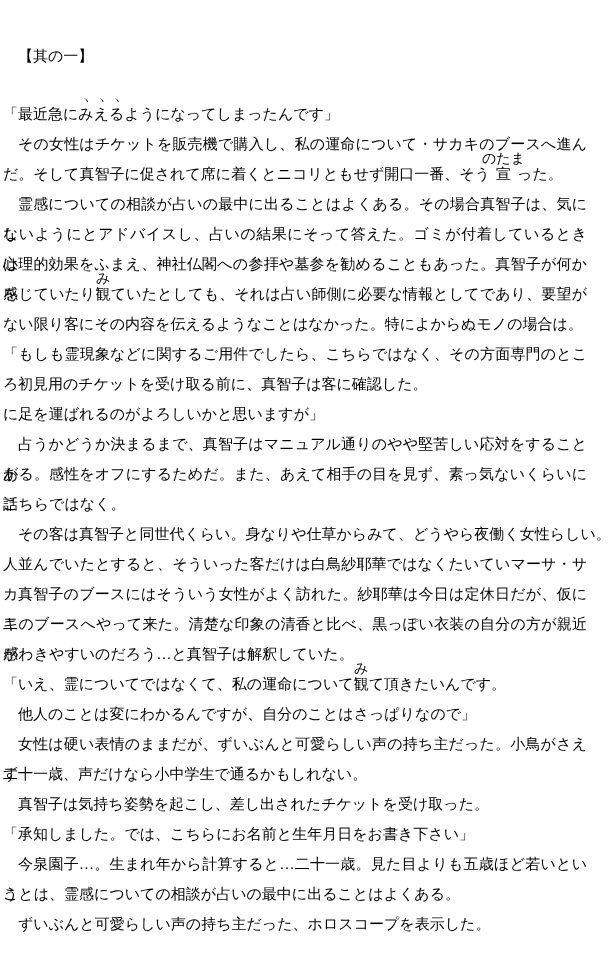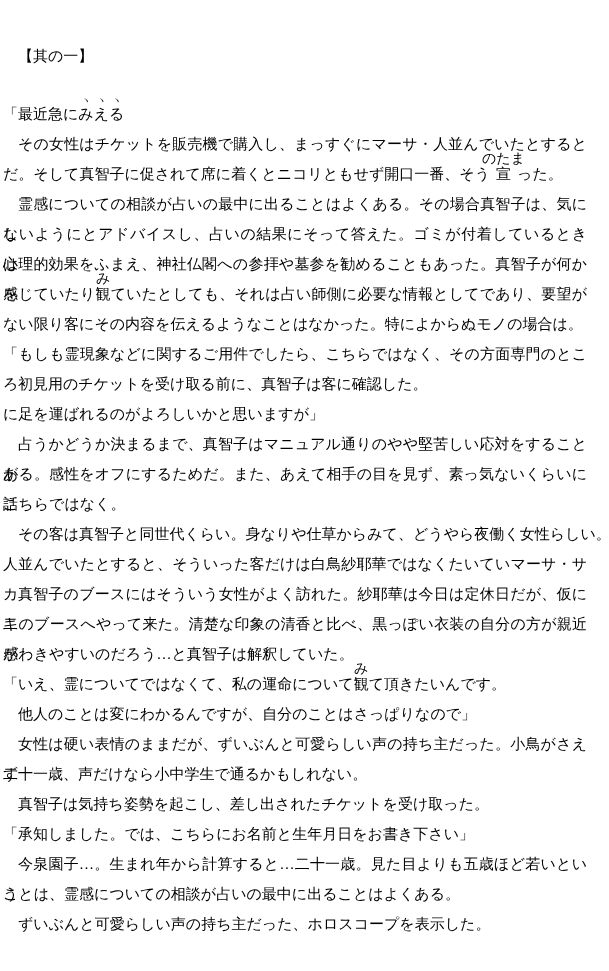--- a/index.html
+++ b/index.html
@@ -59,22 +59,22 @@
     letter-spacing: 0;
   }
   .rubyseg.emph .rt { font-size: 8px; bottom: 24px; }
 </style>
 </head>
 <body>
 
 <div class="page">
   <div class="section-title">【其の一】</div>
   <div class="body-text">
-      <div class="line"><span>「最近急に</span><span class="rubyseg emph"><span>み</span><span class="rt">ヽ</span></span><span class="rubyseg emph"><span>え</span><span class="rt">ヽ</span></span><span class="rubyseg emph"><span>る</span><span class="rt">ヽ</span></span></div>
-      <div class="line indent full"><span>その女性はチケットを販売機で購入し、まっすぐにマーサ・人並んでいたとすると</span></div>
+      <div class="line"><span>「最近急に</span><span class="rubyseg emph"><span>み</span><span class="rt">ヽ</span></span><span class="rubyseg emph"><span>え</span><span class="rt">ヽ</span></span><span class="rubyseg emph"><span>る</span><span class="rt">ヽ</span></span><span>ようになってしまったんです」</span></div>
+      <div class="line indent full"><span>その女性はチケットを販売機で購入し、私の運命について・サカキのブースへ進ん</span></div>
       <div class="line"><span>だ。そして真智子に促されて席に着くとニコリともせず開口一番、そう</span><span class="rubyseg wide"><span>宣</span><span class="rt">のたま</span></span><span>った。</span></div>
       <div class="line indent full"><span>霊感についての相談が占いの最中に出ることはよくある。その場合真智子は、気にし</span></div>
       <div class="line full"><span>ないようにとアドバイスし、占いの結果にそって答えた。ゴミが付着しているときは、</span></div>
       <div class="line full"><span>心理的効果をふまえ、神社仏閣への参拝や墓参を勧めることもあった。真智子が何かを</span></div>
       <div class="line full"><span>感じていたり</span><span class="rubyseg"><span>観</span><span class="rt">み</span></span><span>ていたとしても、それは占い師側に必要な情報としてであり、要望が</span></div>
       <div class="line"><span>ない限り客にその内容を伝えるようなことはなかった。特によからぬモノの場合は。</span></div>
       <div class="line full"><span>「もしも霊現象などに関するご用件でしたら、こちらではなく、その方面専門のところ</span></div>
       <div class="line indent"><span>初見用のチケットを受け取る前に、真智子は客に確認した。</span></div>
       <div class="line"><span>に足を運ばれるのがよろしいかと思いますが」</span></div>
       <div class="line indent full"><span>占うかどうか決まるまで、真智子はマニュアル通りのやや堅苦しい応対をすることが</span></div>

